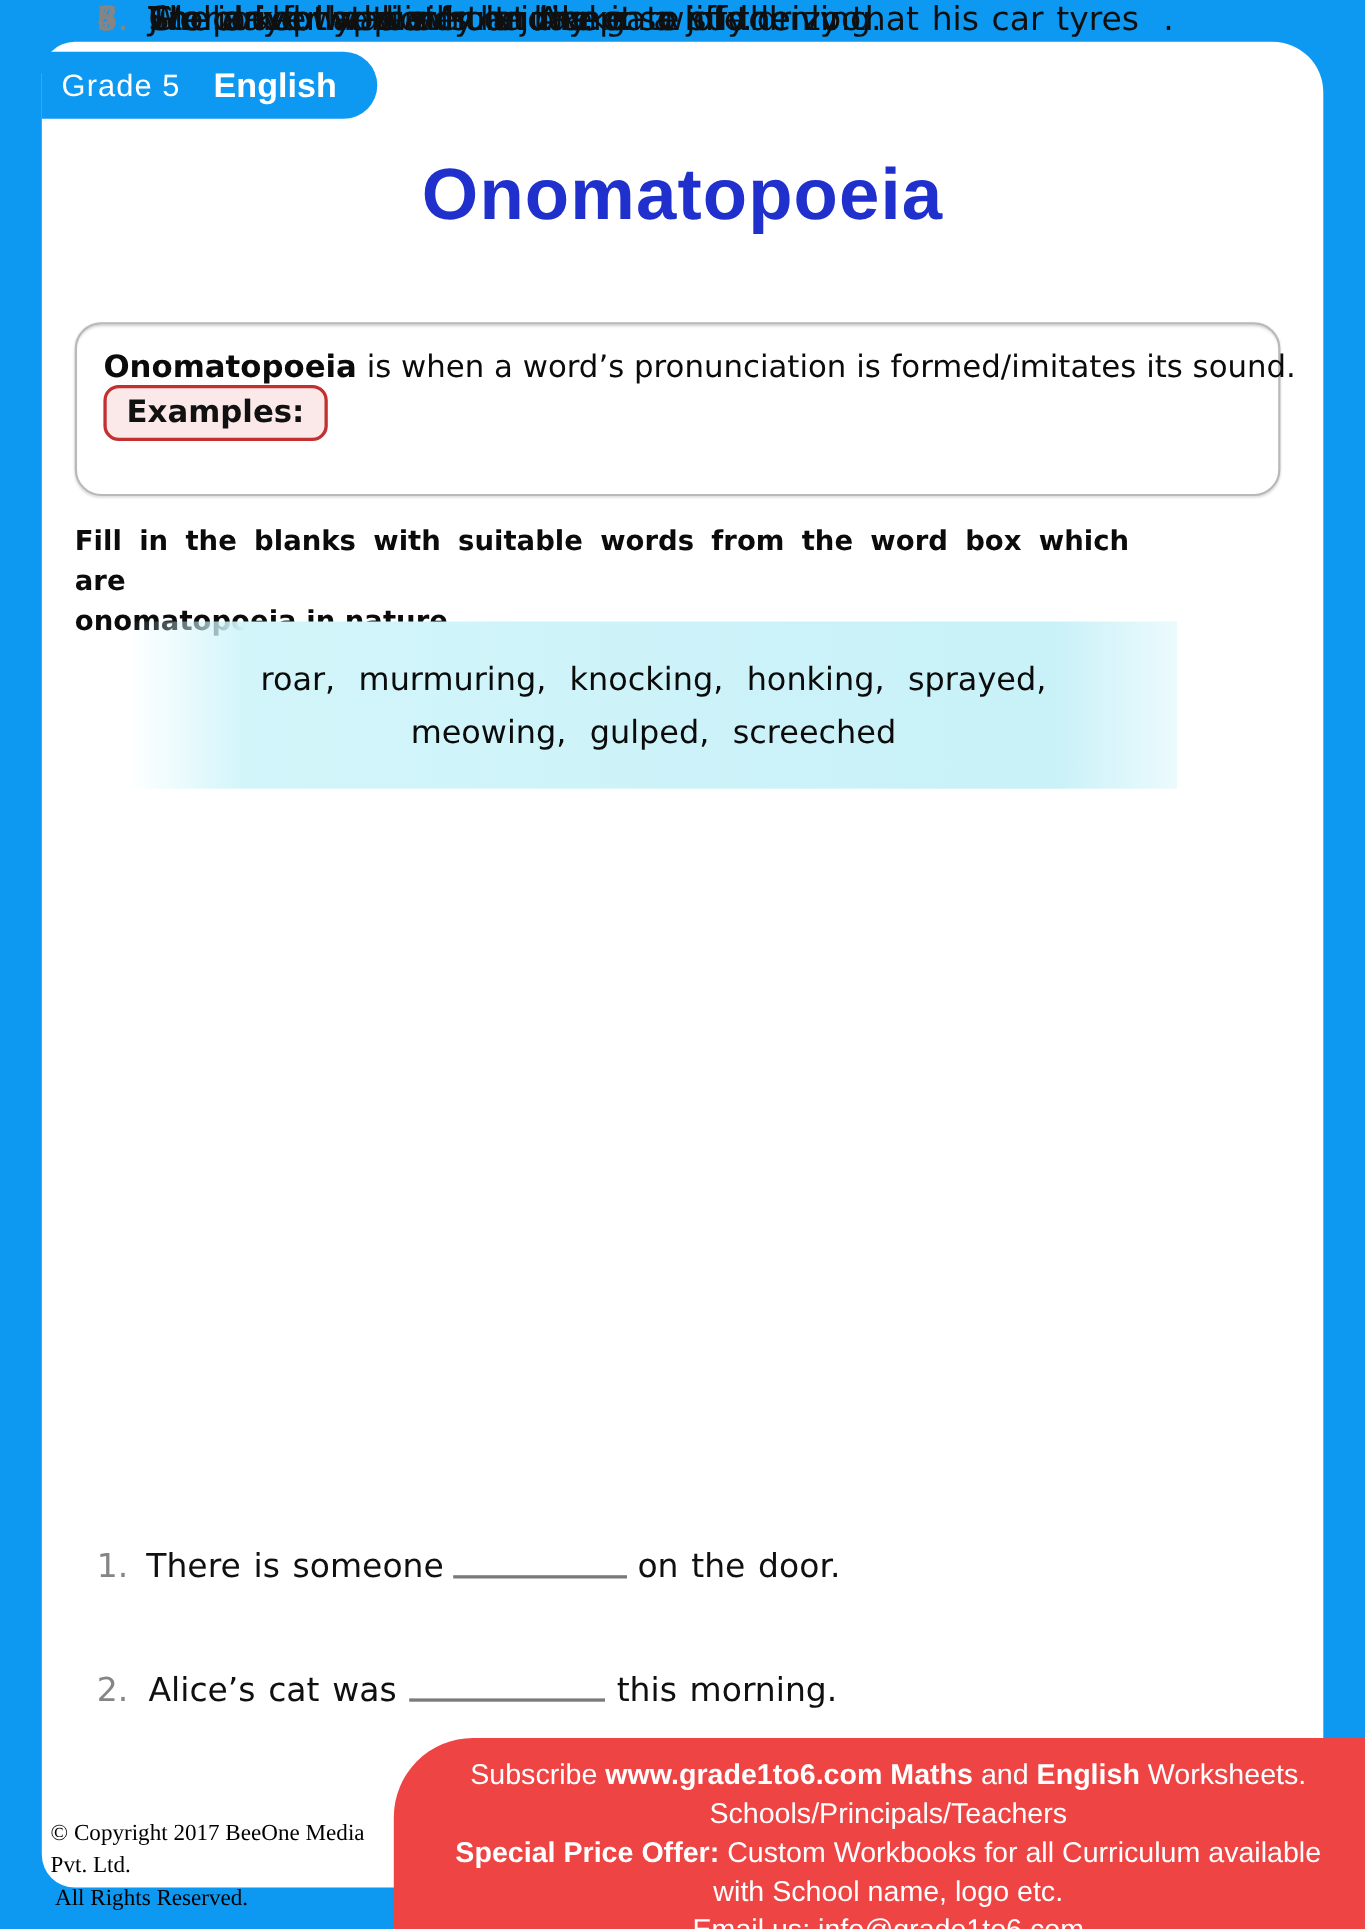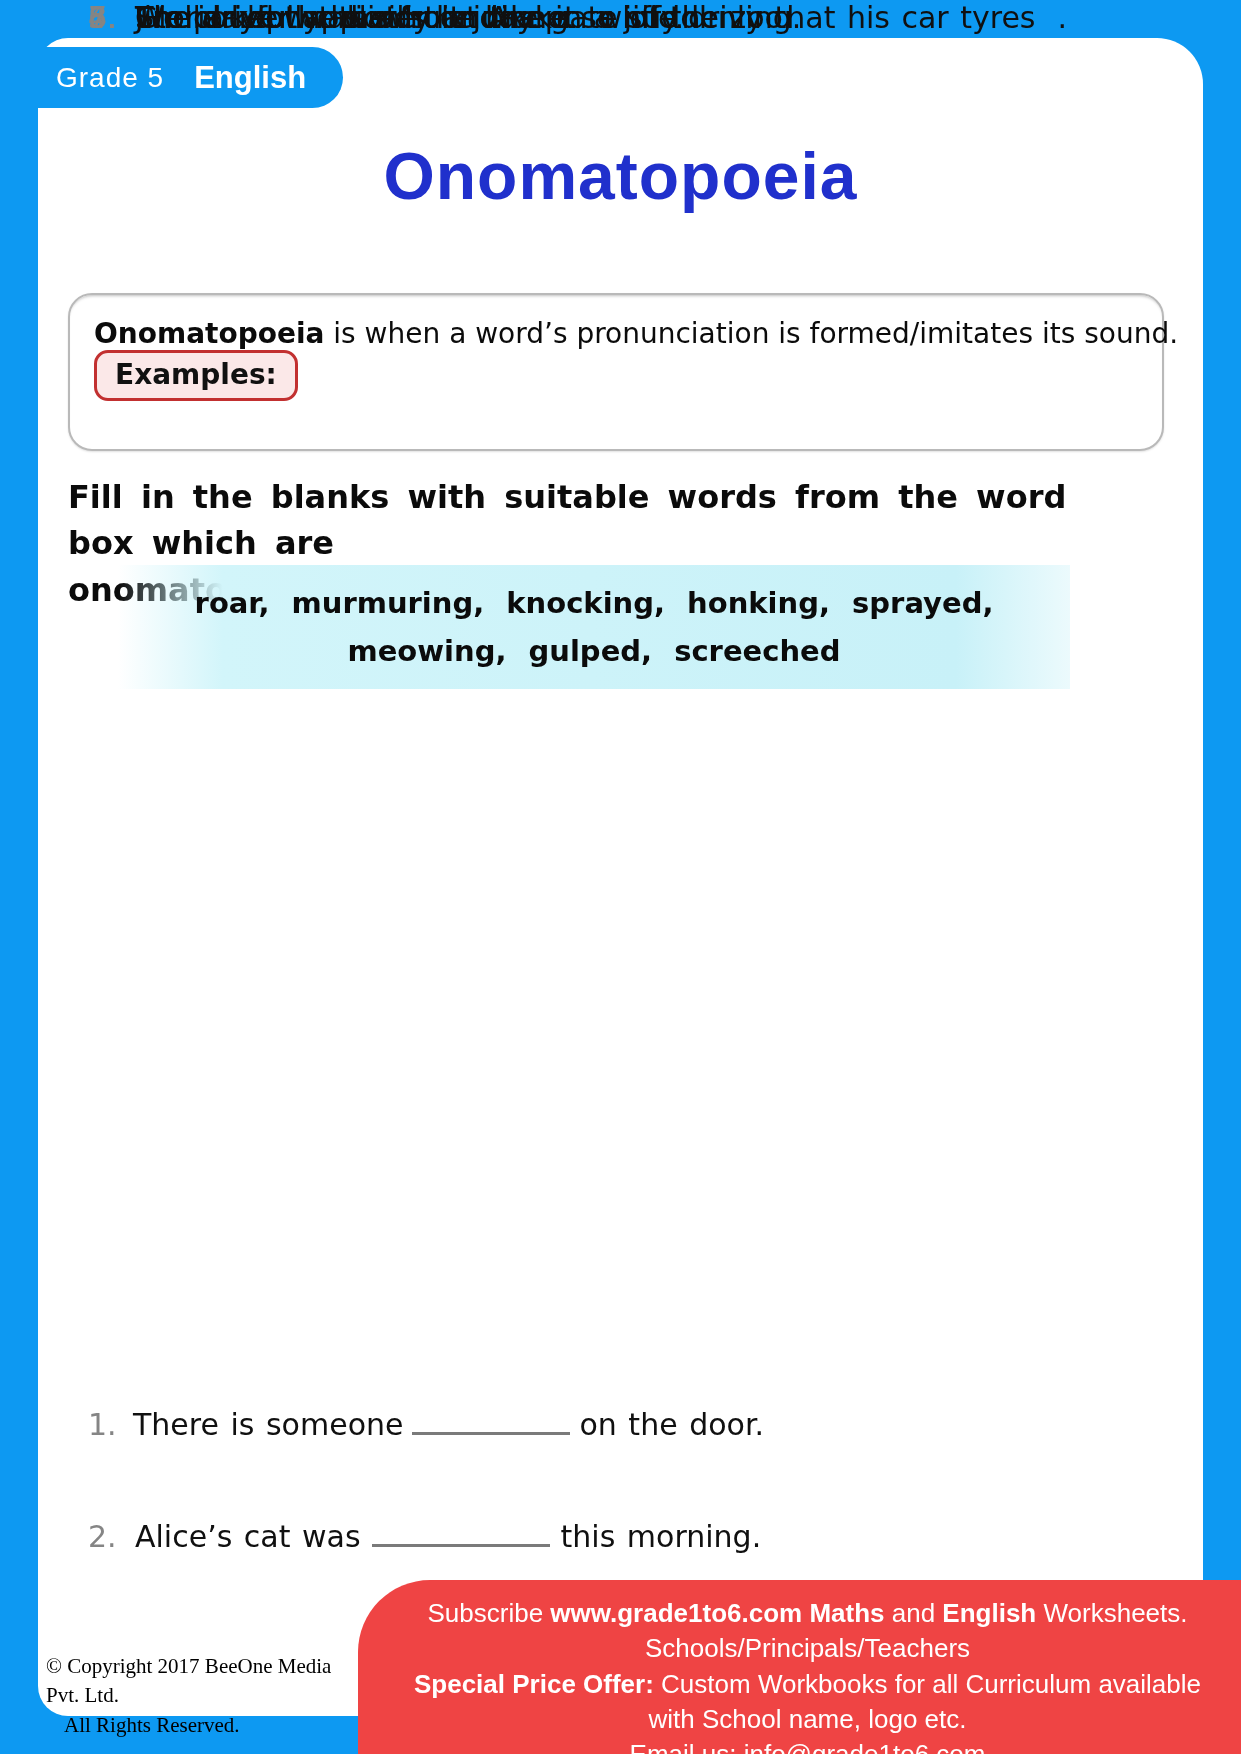--- a/index.html
+++ b/index.html
@@ -49,30 +49,30 @@
   .def-line2 { display:flex; align-items:center; }
   .examples-pill {
     background:#fbe8e8; border:3px solid #c23030; border-radius:14px;
     padding:5px 18px 7px 18px; font-weight:700; font-size:28px; color:#111;
   }
   .example { margin-left:44px; font-size:28px; }
 
   
   .instructions {
     position:absolute; left:68px; top:474px; width:1010px;
-    font-weight:700; font-size:32px; color:#0b0b0b; line-height:1.45;
+    font-weight:700; font-size:25px; color:#0b0b0b; line-height:1.45;
   }
   .instructions .l1 { word-spacing:7px; }
 
   
   .word-box {
-    position:absolute; left:118px; top:565px; width:952px; height:124px;
+    position:absolute; left:118px; top:565px; width:952px; height:152px;
     background:linear-gradient(90deg, rgba(208,244,250,0) 0%, #d2f5fa 11%, #c8f1f8 88%, rgba(200,241,248,.35) 100%);
     display:flex; flex-direction:column; justify-content:center; align-items:center;
-    gap:14px; font-size:29px; color:#0b0b0b; word-spacing:12px; text-align:right;font-weight:bold;
+    gap:14px; font-size:29px; color:#0b0b0b; word-spacing:12px; text-align:right;
   }
 
   
   .q-row {
     position:absolute; left:88px; width:1110px;
     display:flex; align-items:baseline; gap:11px;
     font-size:30px; color:#101010; word-spacing:2px;
   }
   .q-num { color:#858585; width:36px; flex:none; }
   .q-blank {
@@ -98,21 +98,21 @@
     padding:16px 14px 0 30px;
   }
   .footer b { font-weight:700; }
 
   
   .copyright {
     position:absolute; left:46px; top:1652px; width:300px;
     font-family:"Liberation Serif", serif; font-size:21px; color:#000;
     line-height:1.4;
   }
-  .copyright .c2 { margin-left:18px; }
+  .copyright .c2 { margin-left:4px; }
 </style>
 </head>
 <body>
 
 <div class="page"></div>
 
 <div class="badge">
   <span class="grade">Grade 5</span>
   <span class="subject">English</span>
 </div>

